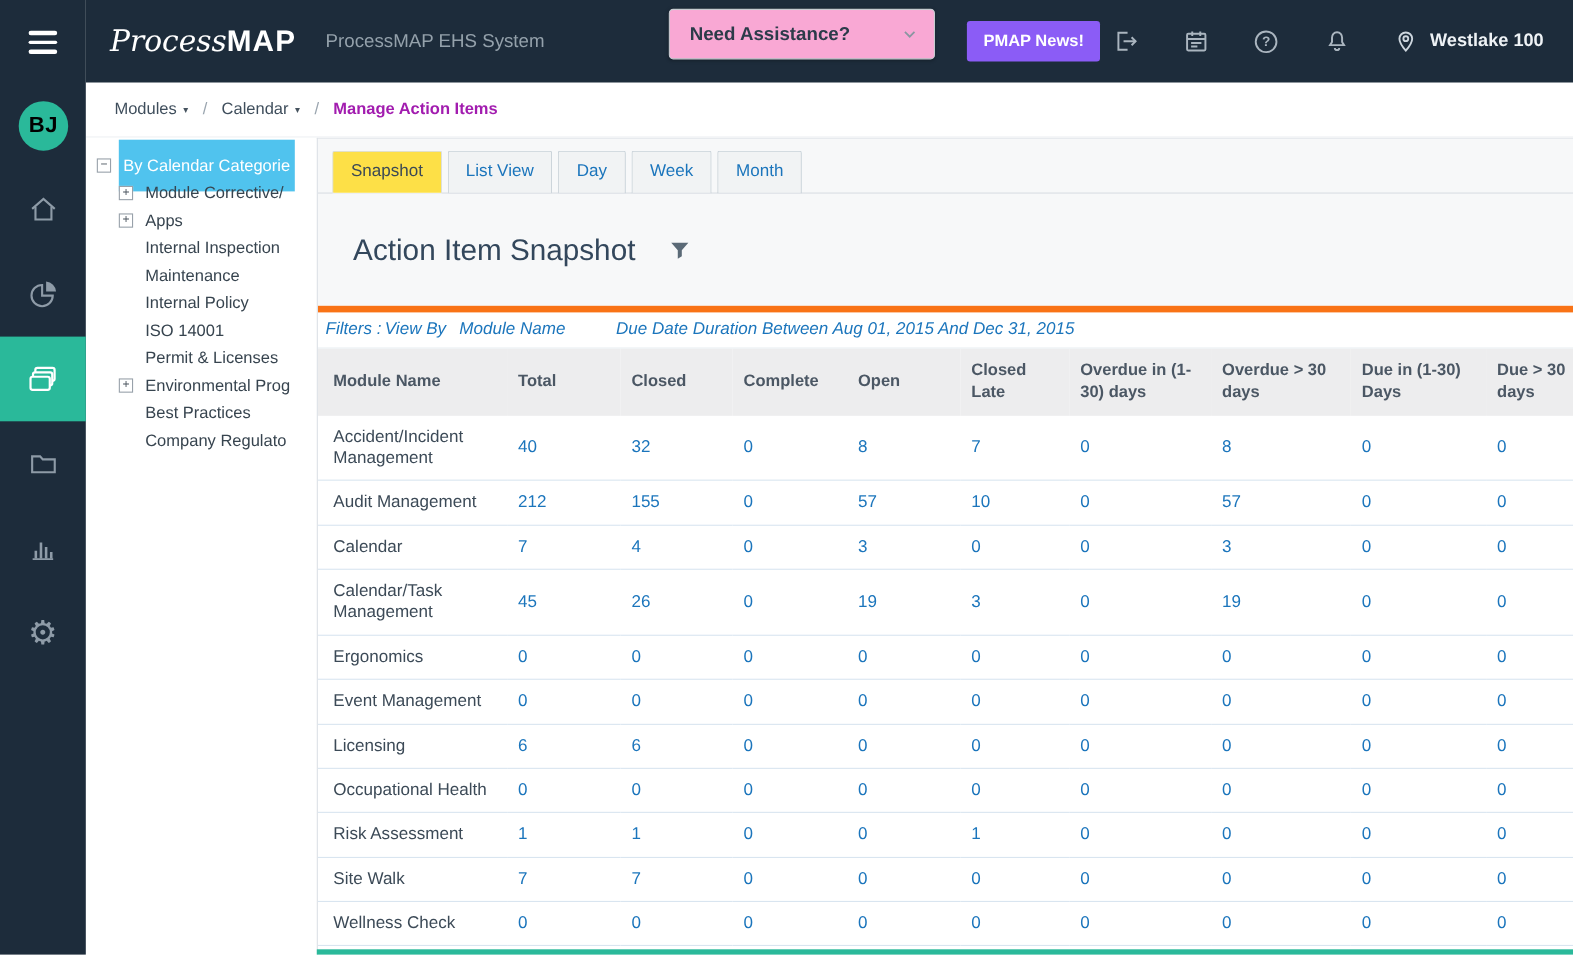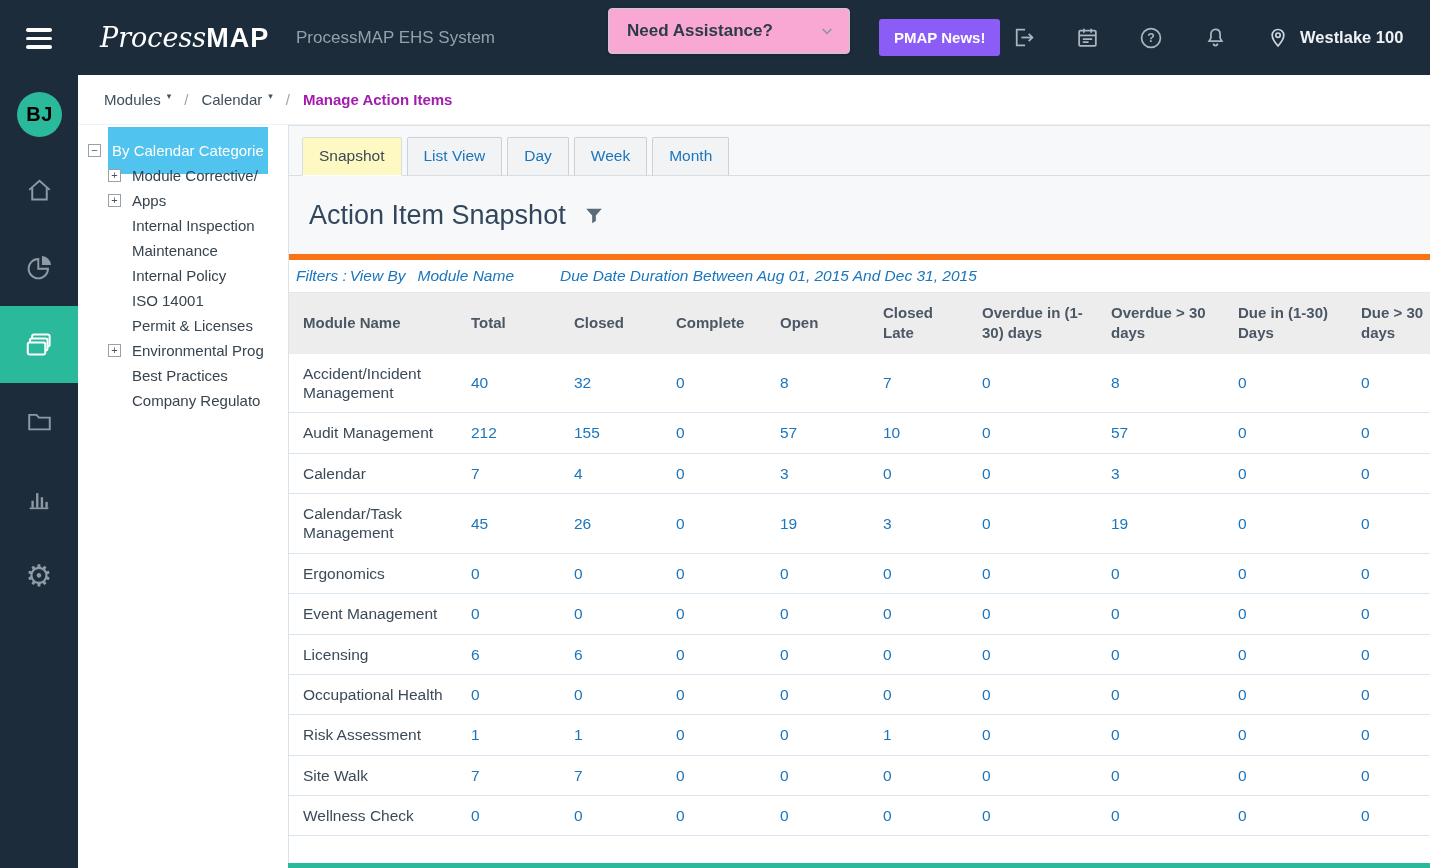--- a/index.html
+++ b/index.html
@@ -37,21 +37,21 @@
           border:none; border-radius:3px; color:#fff; font-size:15px; font-weight:bold;
           font-family:"Liberation Sans", sans-serif; cursor:pointer; }
   .hicons { position:absolute; left:932px; top:0; height:75px; display:flex; align-items:center; gap:38px; }
   .hicon { width:26px; height:26px; display:flex; align-items:center; justify-content:center; cursor:pointer; }
   .location { display:flex; align-items:center; gap:10px; color:#eef2f5; font-size:16.5px; font-weight:bold; cursor:pointer; }
 
   
   .breadcrumb { position:absolute; left:78px; top:75px; width:1352px; height:50px; background:#fff;
                 border-bottom:1px solid #eef1f4; display:flex; align-items:center; padding-left:26px;
                 font-size:15px; color:#3f4e5c; z-index:4; }
-  .bc-item { display:flex; align-items:flex-start; cursor:pointer; }
+  .bc-item { display:flex; align-items:center; cursor:pointer; }
   .caret { font-size:9px; margin-left:6px; color:#46535f; }
   .bc-sep { color:#9aa5af; margin:0 13px; }
   .bc-current { font-weight:bold; color:#a21caf; cursor:default; }
 
   
   .tree { position:absolute; left:78px; top:125px; width:210px; height:743px; background:#fff;
           padding-top:13px; overflow:hidden; }
   .tree-row { height:25px; display:flex; align-items:center; font-size:15px; color:#37444f; white-space:nowrap; cursor:pointer; }
   .tree-row.level0 { padding-left:10px; }
   .tree-row.level1 { padding-left:30px; }
@@ -63,23 +63,23 @@
   .tree-label.selected { background:#50c3ee; color:#fff; }
 
   
   .main { position:absolute; left:288px; top:125px; width:1142px; height:743px;
           background:#f7f8f9; border-left:1px solid #dde2e7; border-top:1px solid #dde2e7;
           display:flex; flex-direction:column; overflow:hidden; }
   .tabs { display:flex; gap:5px; padding:11px 0 0 13px; border-bottom:1px solid #d9dee3; flex:none; }
   .tab { border:1px solid #c9d2d9; border-bottom:1px solid #d9dee3; margin-bottom:-1px;
          background:#f1f3f4; color:#1b75bc; padding:9px 16px 10px; font-size:15.5px;
          border-radius:2px 2px 0 0; cursor:pointer; }
-  .tab.active { background:#fef9c3; border-color:#d9dee3; border-bottom-color:#fff; color:#3b4955; }
+  .tab.active { background:#fde047; border-color:#d9dee3; border-bottom-color:#fff; color:#3b4955; }
   .titlebar { display:flex; align-items:center; padding:24px 0 23px 20px; flex:none; }
-  .titlebar h1 { font-size:27px; font-weight:400; color:#33475c; margin:0; }
+  .titlebar h1 { font-size:27px; font-weight:400; color:#33475c; margin:12px; }
   .funnel { margin-left:17px; cursor:pointer; display:flex; }
   .filters { background:#fff; border-top:6px solid #f97316; border-bottom:1px solid #e2e8ed;
              padding:7px 0 7px 7px; font-style:italic; color:#1b75bc; font-size:15.5px;
              display:flex; align-items:center; flex:none; }
   .f-viewby { margin-left:3px; }
   .f-viewval { margin-left:12px; }
   .f-duration { margin-left:46px; }
 
   .table-wrap { flex:1 1 auto; background:#fff; overflow:hidden; }
   table { width:1157px; border-collapse:collapse; table-layout:fixed; }

